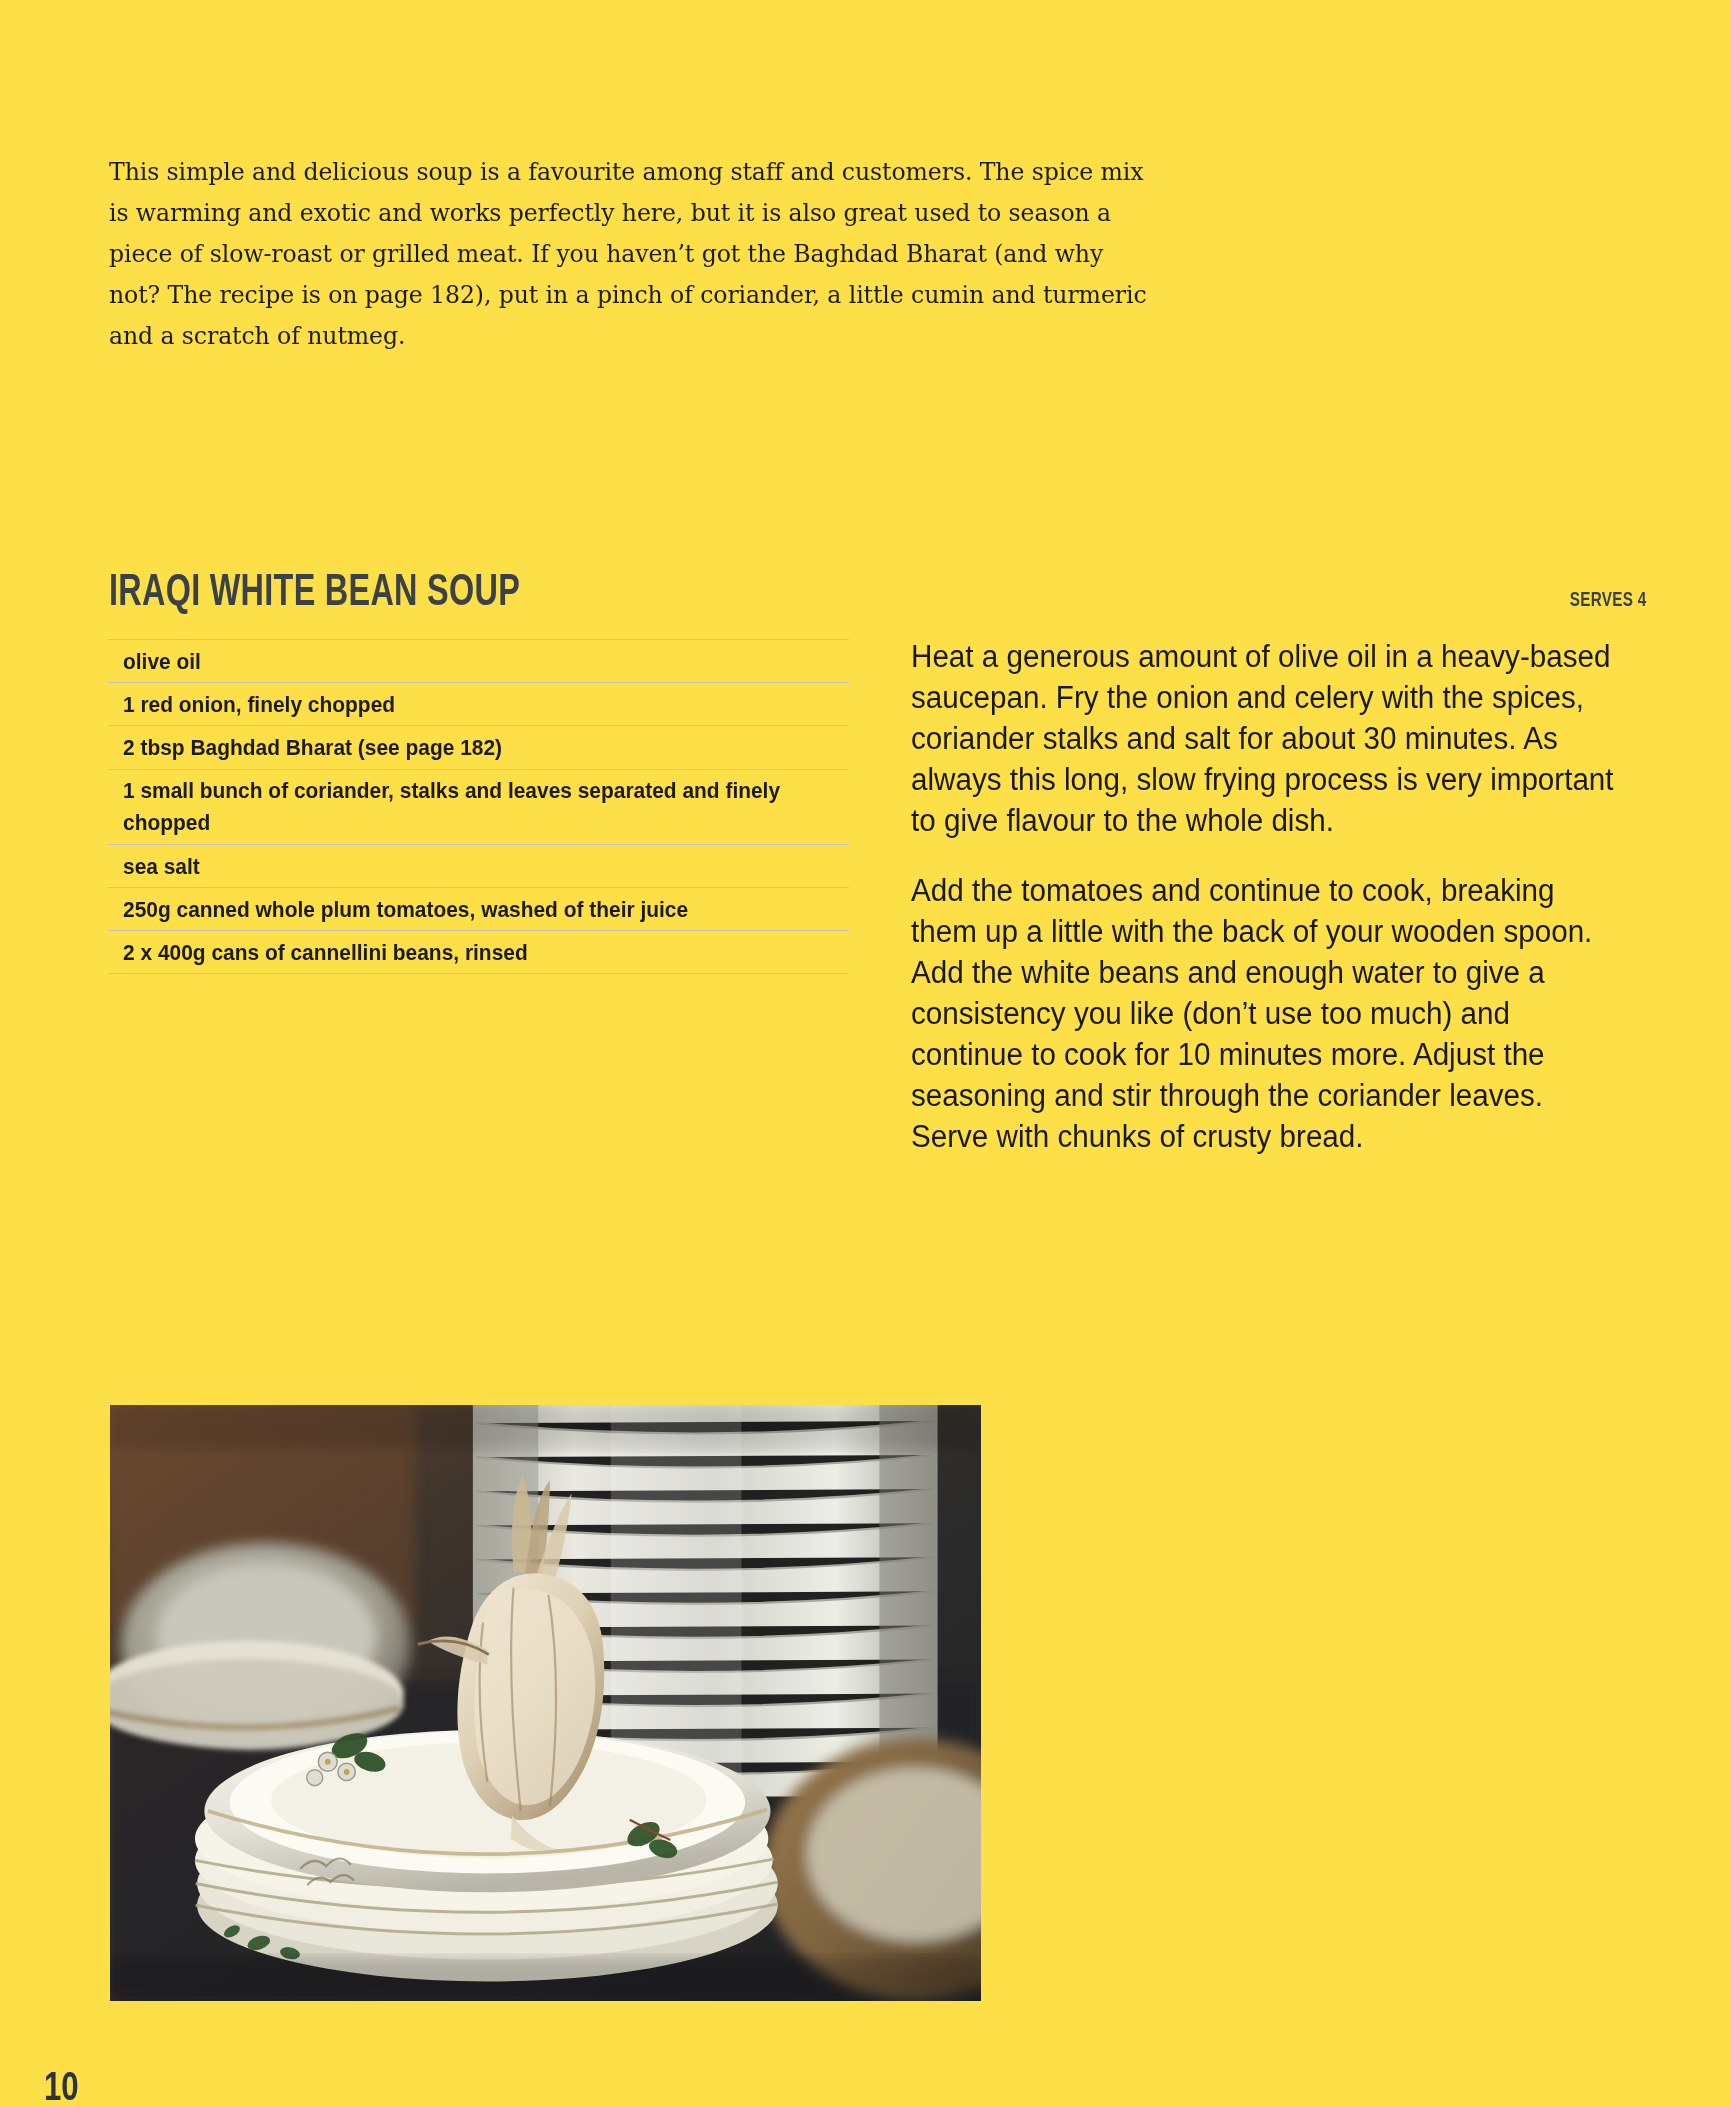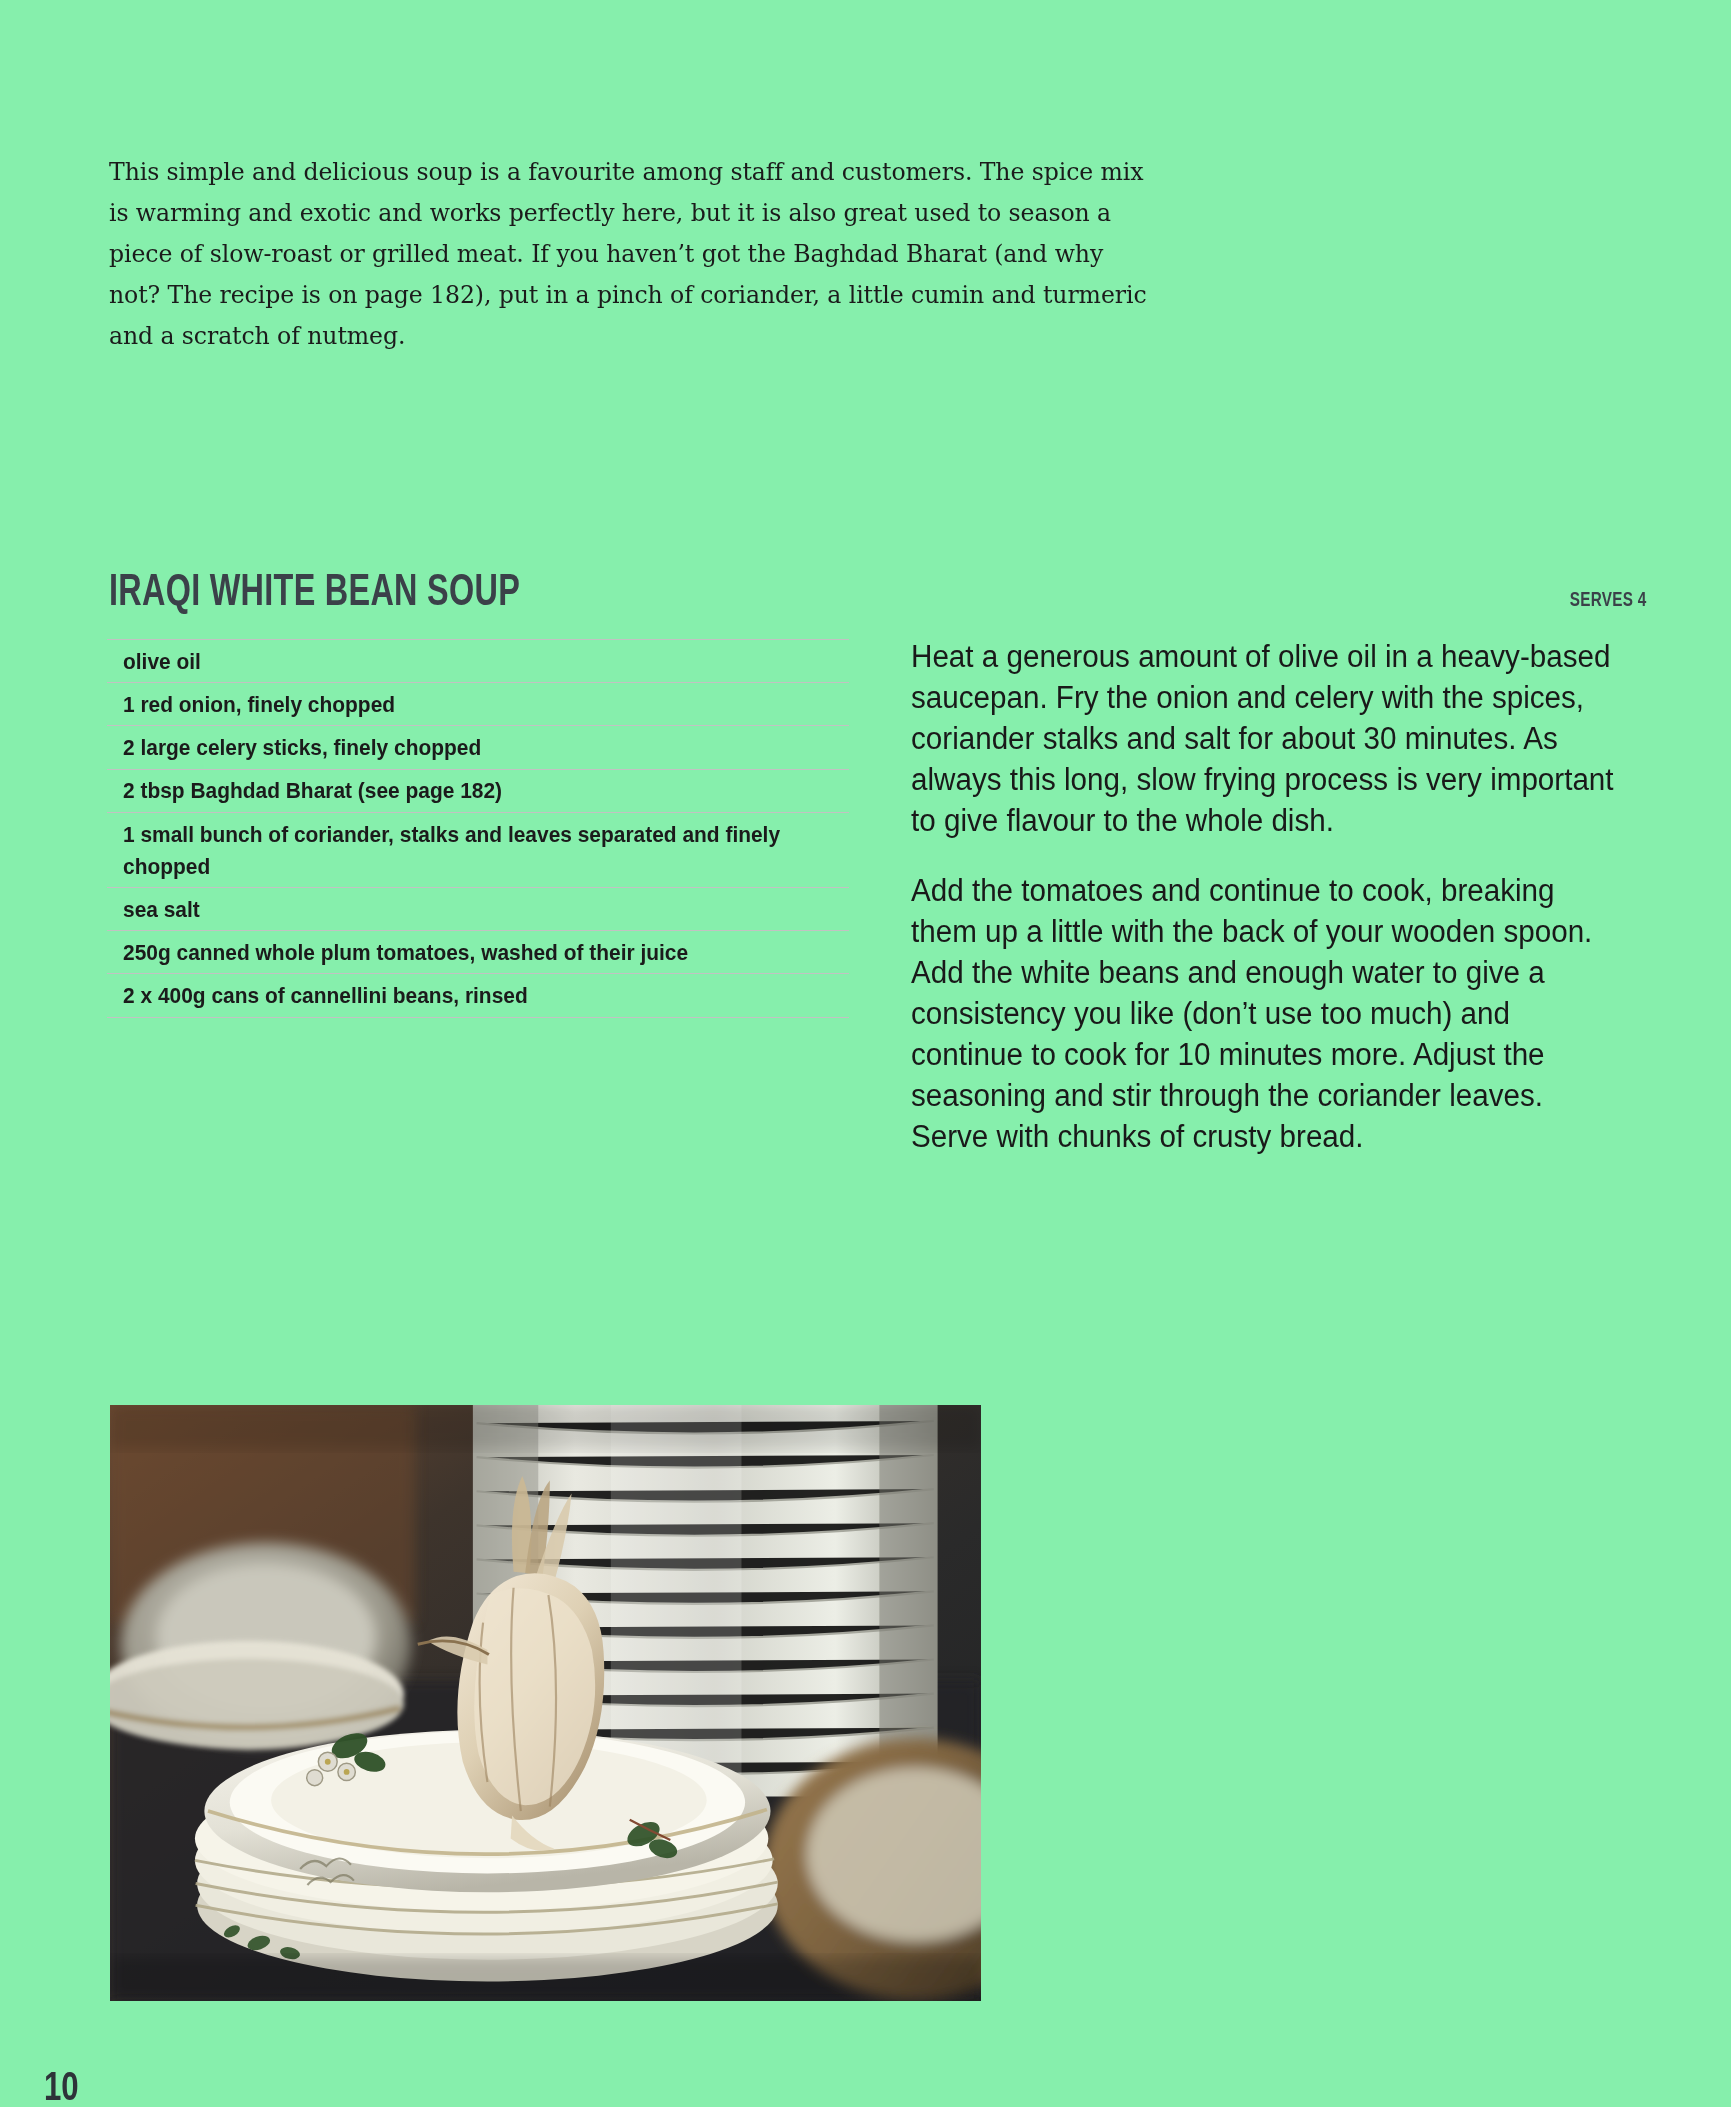--- a/index.html
+++ b/index.html
@@ -4,21 +4,21 @@
 <style>
   html, body {
     margin: 0;
     padding: 0;
     background: #ffffff;
   }
   .page {
     position: relative;
     width: 1731px;
     height: 2108px;
-    background: #86efac;
+    background: #fde047;
     overflow: hidden;
     font-family: "Liberation Sans", sans-serif;
   }
 
   
   .intro {
     position: absolute;
     left: 109px;
     top: 128px;
     width: 1038px;
@@ -169,23 +169,20 @@
     <div class="recipe-title">IRAQI WHITE BEAN SOUP</div>
     <div class="serves">SERVES 4</div>
   </div>
 
   <div class="ingredients">
     <div class="ing-row">
         <span>olive oil</span>
       </div>
     <div class="ing-row">
         <span>1 red onion, finely chopped</span>
-      </div>
-    <div class="ing-row">
-        <span>2 large celery sticks, finely chopped</span>
       </div>
     <div class="ing-row">
         <span>2 tbsp Baghdad Bharat (see page 182)</span>
       </div>
     <div class="ing-row">
         <span>1 small bunch of coriander, stalks and leaves separated and finely chopped</span>
       </div>
     <div class="ing-row">
         <span>sea salt</span>
       </div>

